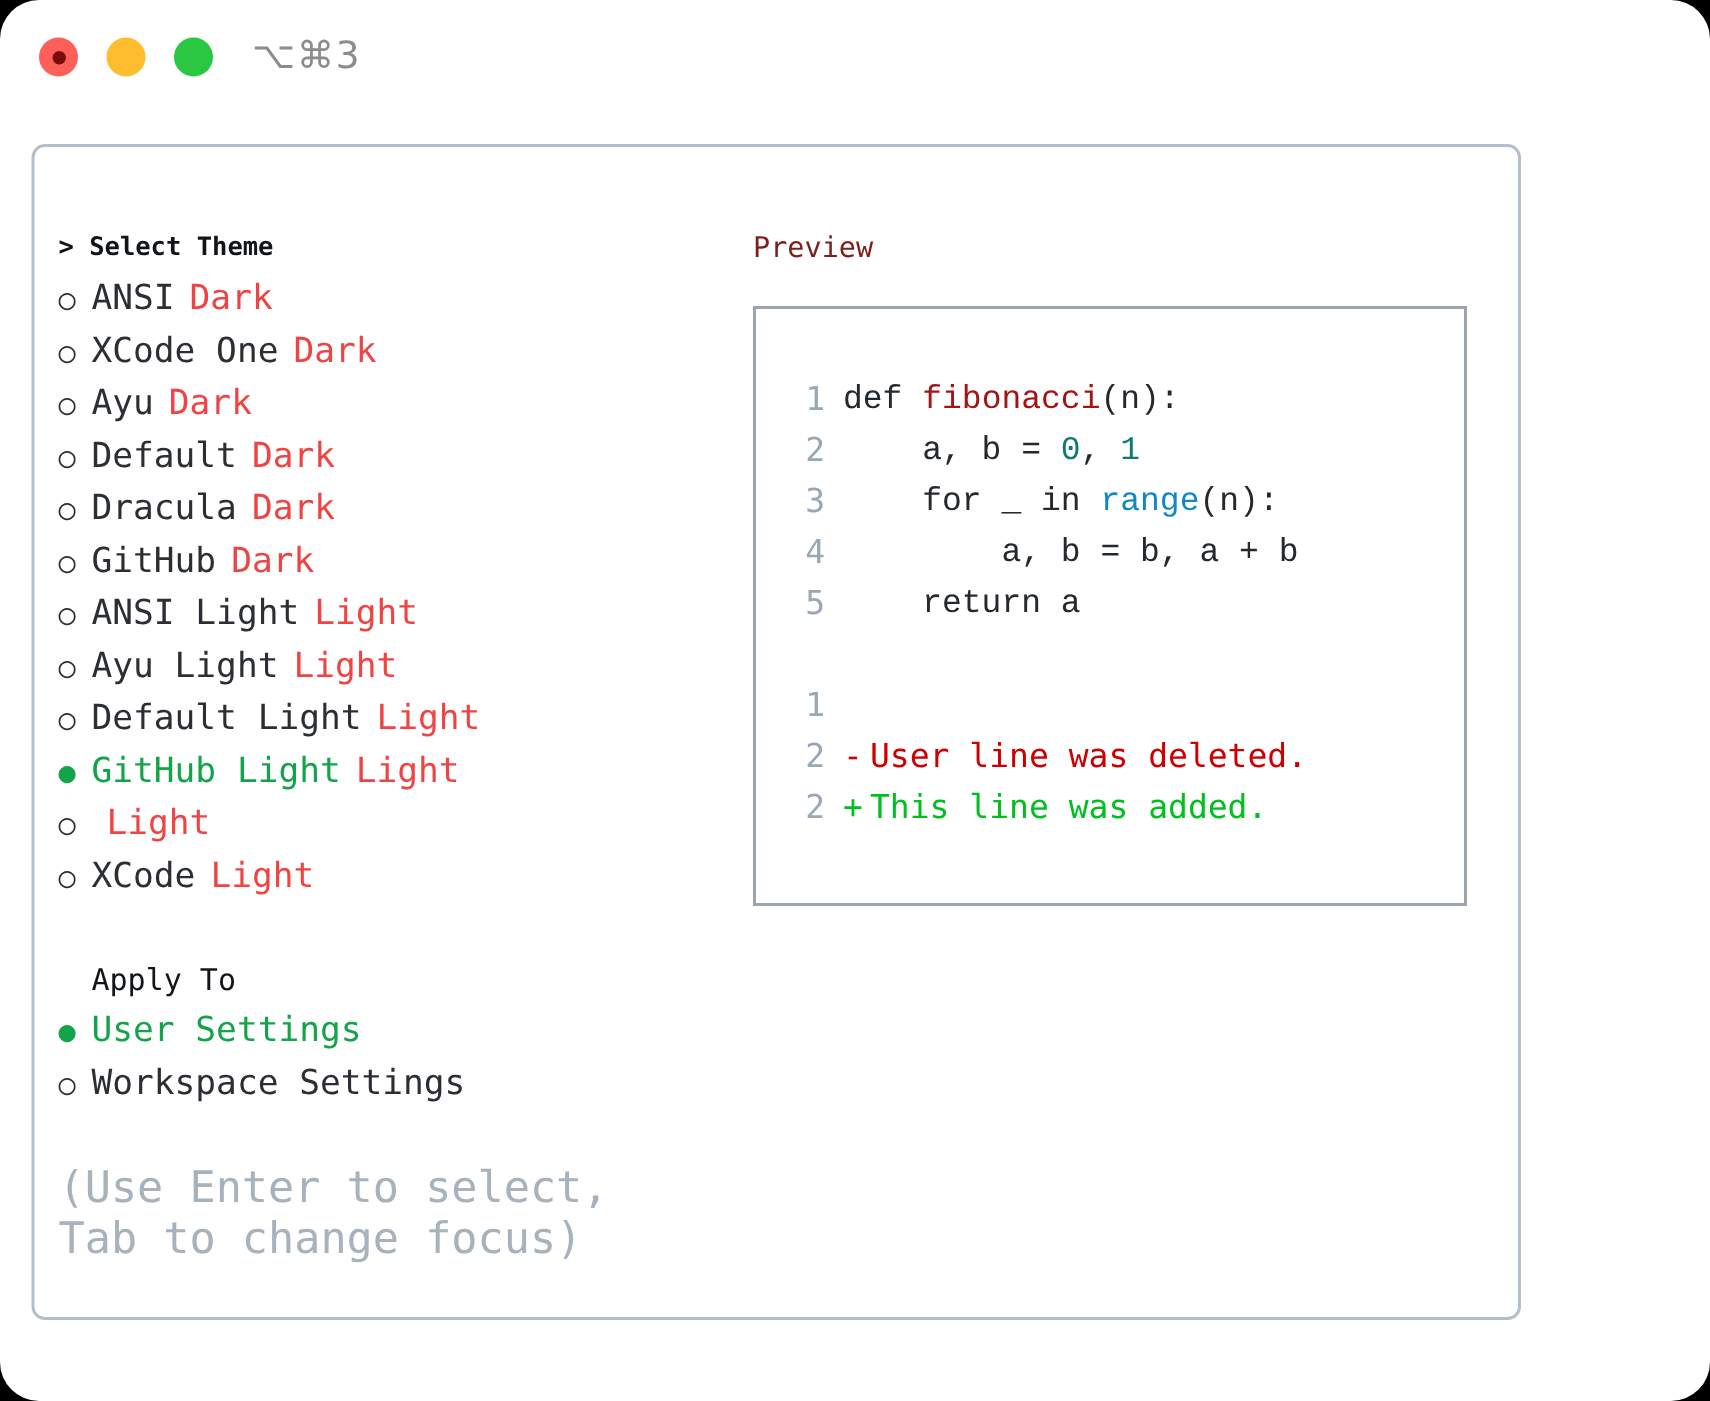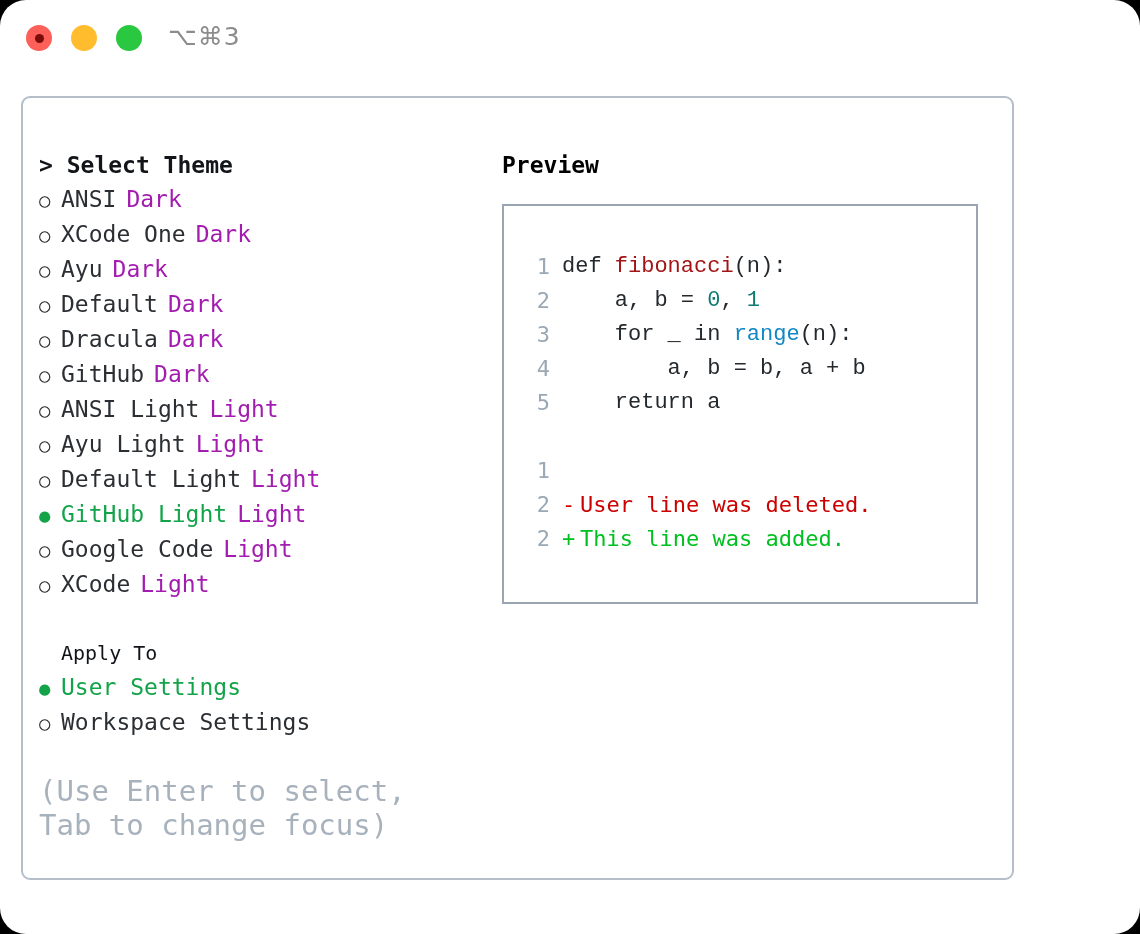--- a/index.html
+++ b/index.html
@@ -96,21 +96,21 @@
   }
   .col-right {
     position: absolute;
     left: 479px;
     top: 50px;
     width: 500px;
   }
 
   
   .section-head {
-    font-size: 23px;
+    font-size: 17px;
     font-weight: bold;
     color: #111418;
     line-height: 34px;
     white-space: pre;
   }
   .opt-list { margin: 0; padding: 0; }
 
   .opt-row {
     display: flex;
     align-items: baseline;
@@ -121,21 +121,21 @@
   .bullet {
     width: 22px;
     flex: 0 0 22px;
     font-size: 19px;
     color: #2b2f33;
     line-height: 34px;
   }
   .opt-row.selected .bullet { color: #13a44a; }
   .opt-label { color: #2b2f33; }
   .opt-row.selected .opt-label { color: #13a44a; }
-  .opt-variant { color: #a21caf; padding-left: 10px; }
+  .opt-variant { color: #ef4444; padding-left: 10px; }
 
   .spacer-row { height: 34px; }
 
   .apply-head {
     font-size: 20px;
     color: #111418;
     line-height: 34px;
     padding-left: 22px;
     white-space: pre;
   }
@@ -143,23 +143,23 @@
   .hint {
     margin-top: 34px;
     font-size: 29px;
     line-height: 34px;
     color: #a8b2bd;
     width: 400px;
   }
 
   
   .preview-head {
-    font-size: 23px;
-    font-weight: bold;
-    color: #000000;
+    font-size: 19px;
+    font-weight: normal;
+    color: #7f1d1d;
     line-height: 34px;
     white-space: pre;
   }
 
   .preview-box {
     margin-top: 22px;
     width: 476px;
     height: 400px;
     box-sizing: border-box;
     border: 2px solid #9aa5b1;
@@ -215,21 +215,21 @@
             <div class="opt-row"><span class="bullet">○</span><span class="opt-label">ANSI</span><span class="opt-variant">Dark</span></div>
             <div class="opt-row"><span class="bullet">○</span><span class="opt-label">XCode One</span><span class="opt-variant">Dark</span></div>
             <div class="opt-row"><span class="bullet">○</span><span class="opt-label">Ayu</span><span class="opt-variant">Dark</span></div>
             <div class="opt-row"><span class="bullet">○</span><span class="opt-label">Default</span><span class="opt-variant">Dark</span></div>
             <div class="opt-row"><span class="bullet">○</span><span class="opt-label">Dracula</span><span class="opt-variant">Dark</span></div>
             <div class="opt-row"><span class="bullet">○</span><span class="opt-label">GitHub</span><span class="opt-variant">Dark</span></div>
             <div class="opt-row"><span class="bullet">○</span><span class="opt-label">ANSI Light</span><span class="opt-variant">Light</span></div>
             <div class="opt-row"><span class="bullet">○</span><span class="opt-label">Ayu Light</span><span class="opt-variant">Light</span></div>
             <div class="opt-row"><span class="bullet">○</span><span class="opt-label">Default Light</span><span class="opt-variant">Light</span></div>
             <div class="opt-row selected"><span class="bullet">●</span><span class="opt-label">GitHub Light</span><span class="opt-variant">Light</span></div>
-            <div class="opt-row"><span class="bullet">○</span><span class="opt-label">Google Code</span><span class="opt-variant">Light</span></div>
+            <div class="opt-row"><span class="bullet">○</span><span class="opt-variant">Light</span></div>
             <div class="opt-row"><span class="bullet">○</span><span class="opt-label">XCode</span><span class="opt-variant">Light</span></div>
           </div>
 
         <div class="spacer-row"></div>
 
         <div class="apply-head">Apply To</div>
         <div class="opt-list" id="apply-list">
             <div class="opt-row selected"><span class="bullet">●</span><span class="opt-label">User Settings</span></div>
             <div class="opt-row"><span class="bullet">○</span><span class="opt-label">Workspace Settings</span></div>
           </div>

